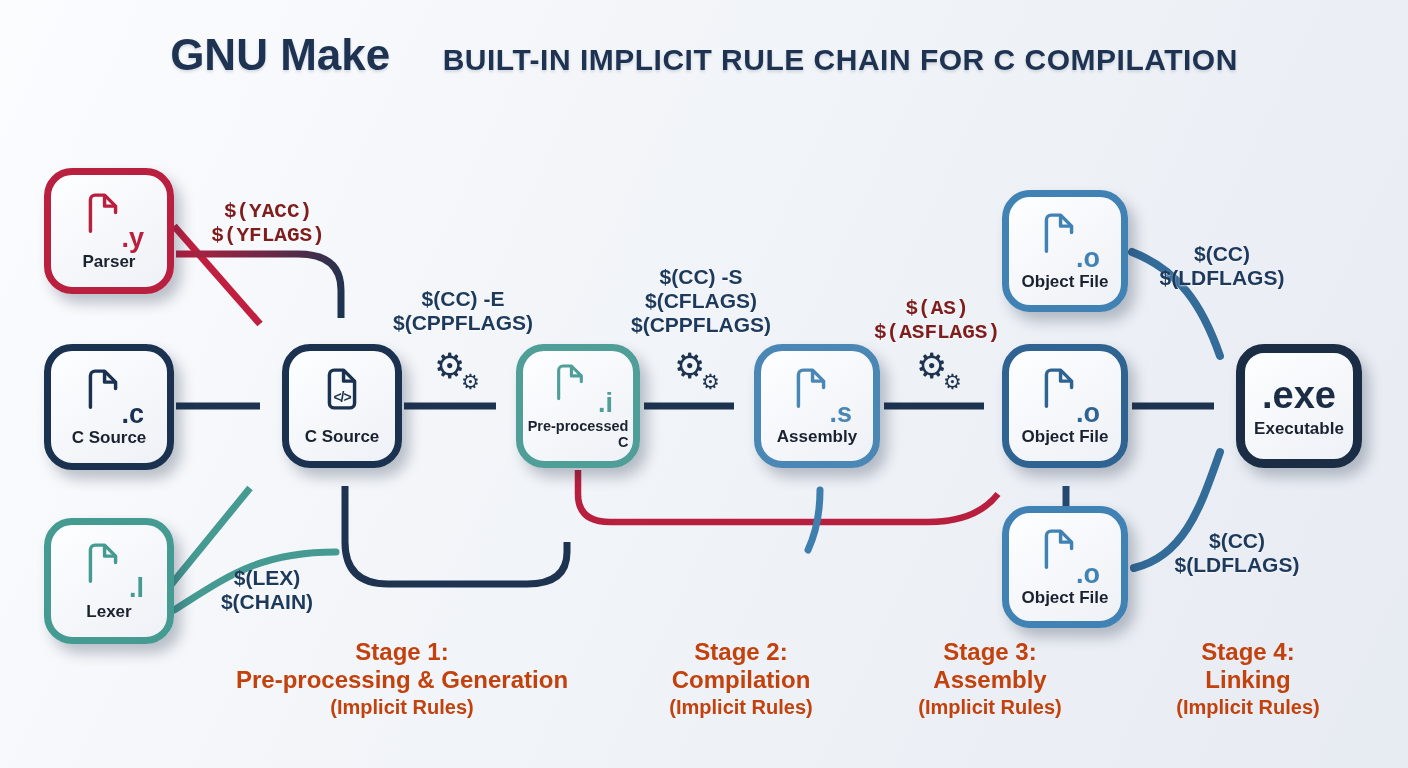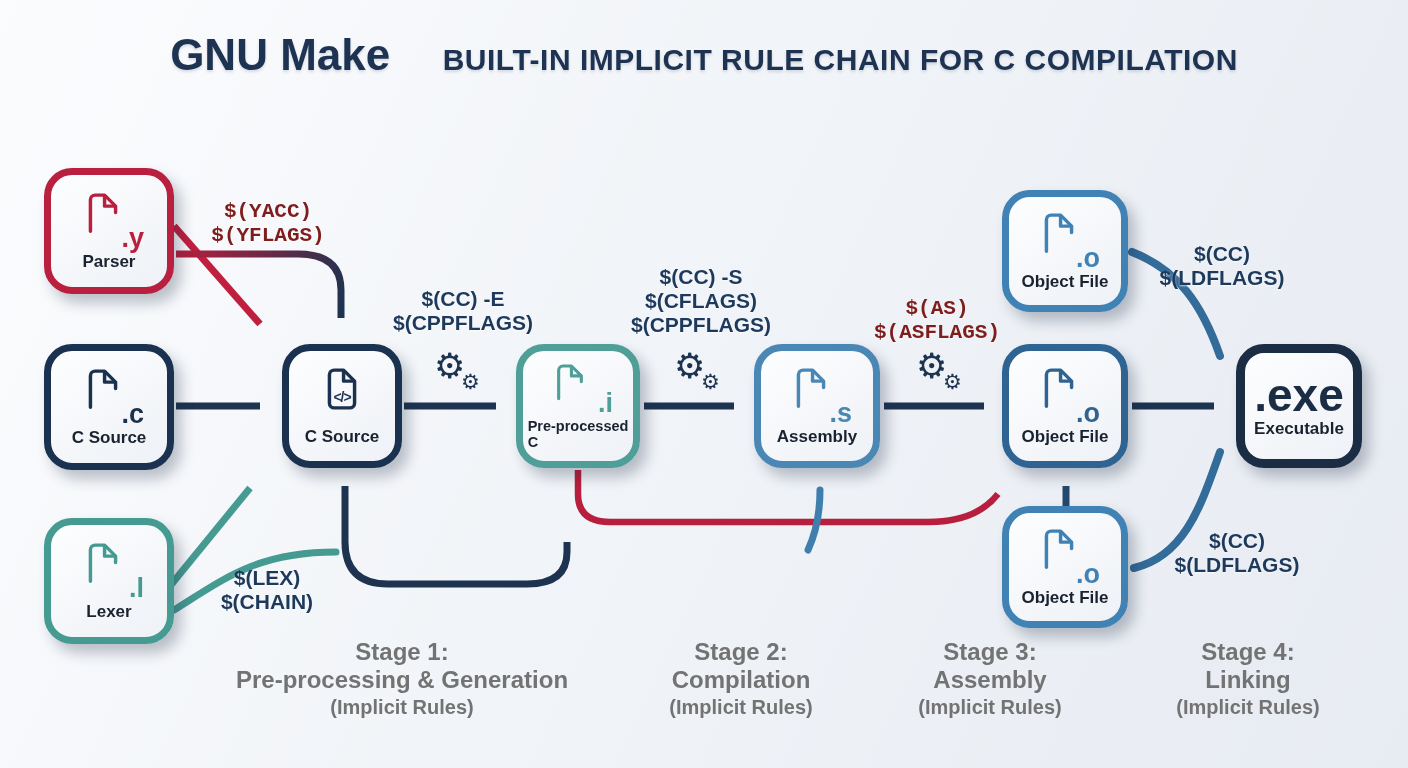--- a/index.html
+++ b/index.html
@@ -38,44 +38,44 @@
   .ext{
     position:absolute;right:-4px;bottom:-4px;
     font-size:27px;font-weight:700;color:var(--c);line-height:1;
   }
   .inside{
     position:absolute;left:25px;top:20px;transform:translate(-50%,-50%);
     font-size:14px;font-weight:700;color:var(--c);letter-spacing:-1px;
   }
   .nodelabel{
     font-size:17px;font-weight:600;color:#1a2230;line-height:18px;
-    text-align:left;white-space:pre-line;margin-top:5px;
+    text-align:right;white-space:pre-line;margin-top:5px;
   }
   .nodelabel.small{font-size:14.5px;line-height:16px;}
-  .exe-ext{font-size:46px;font-weight:700;color:#1b2c45;line-height:40px;}
+  .exe-ext{font-size:38px;font-weight:700;color:#1b2c45;line-height:40px;}
 
   
   .gears{position:absolute;width:52px;height:52px;color:#1d3350;}
   .gears .gbig{position:absolute;left:0;top:0;font-size:35px;line-height:1;}
   .gears .gsmall{position:absolute;left:27px;top:23px;font-size:21px;line-height:1;}
 
   
   .edge-label{
     position:absolute;transform:translateX(-50%);
     font-weight:700;font-size:21px;line-height:24px;text-align:center;
     white-space:pre-line;color:#1d3a5c;
     text-shadow:0 1px 2px rgba(255,255,255,.7);
   }
   .edge-label.red{color:#7f1d1d;font-family:Liberation Mono, monospace;}
   .edge-label.big{font-size:23px;line-height:26px;}
 
   
   .stage{
     position:absolute;top:638px;transform:translateX(-50%);
-    text-align:center;color:#737373;white-space:nowrap;
+    text-align:center;color:#c2410c;white-space:nowrap;
   }
   .stage .s1,.stage .s2{font-size:24px;font-weight:700;line-height:28px;}
   .stage .s3{font-size:20px;font-weight:700;line-height:26px;}
 </style>
 </head>
 <body>
 
 <div class="canvas">
 
   <div class="title">

